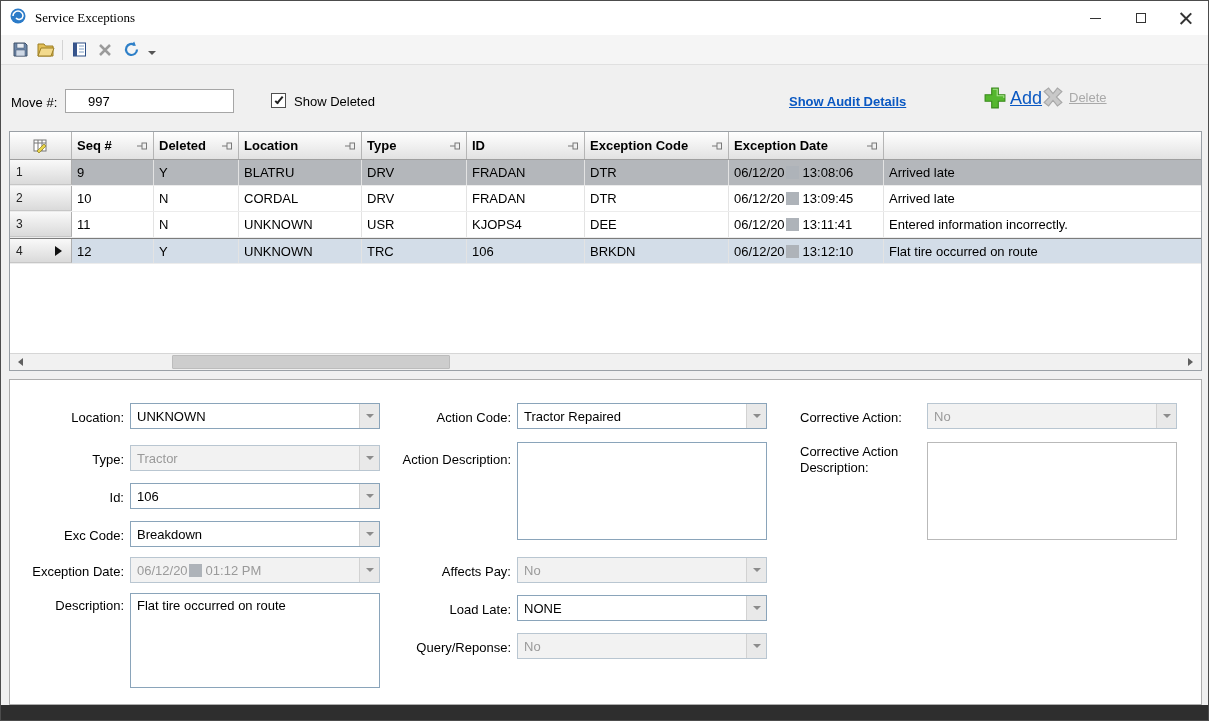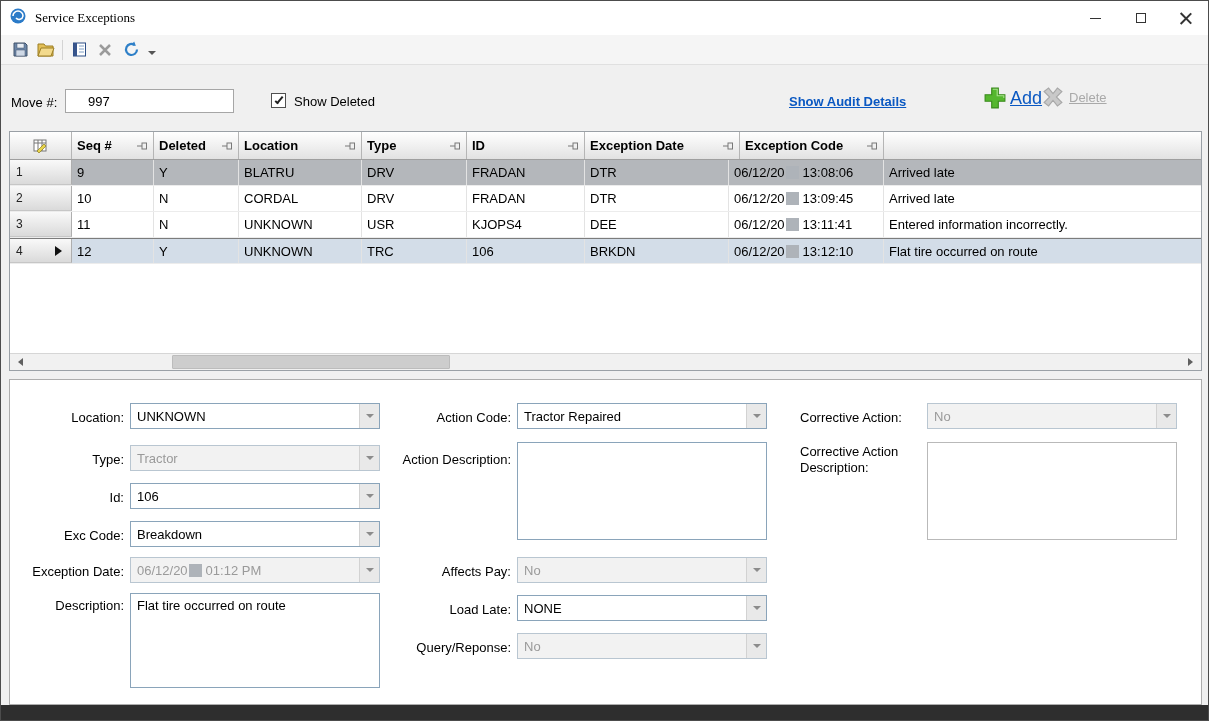--- a/index.html
+++ b/index.html
@@ -247,31 +247,31 @@
       </div>
       <div class="gh-cell w-id">
         <span>ID</span>
         <span class="pin">
             <svg width="11" height="10" viewBox="0 0 11 10">
               <rect x="5" y="2" width="4.5" height="6" fill="#f0f0f0" stroke="#787878"></rect>
               <line x1="0" y1="5" x2="5" y2="5" stroke="#787878"></line>
             </svg>
           </span>
       </div>
+      <div class="gh-cell w-code">
+        <span>Exception Code</span>
+        <span class="pin">
+            <svg width="11" height="10" viewBox="0 0 11 10">
+              <rect x="5" y="2" width="4.5" height="6" fill="#f0f0f0" stroke="#787878"></rect>
+              <line x1="0" y1="5" x2="5" y2="5" stroke="#787878"></line>
+            </svg>
+          </span>
+      </div>
       <div class="gh-cell w-date">
         <span>Exception Date</span>
-        <span class="pin">
-            <svg width="11" height="10" viewBox="0 0 11 10">
-              <rect x="5" y="2" width="4.5" height="6" fill="#f0f0f0" stroke="#787878"></rect>
-              <line x1="0" y1="5" x2="5" y2="5" stroke="#787878"></line>
-            </svg>
-          </span>
-      </div>
-      <div class="gh-cell w-code">
-        <span>Exception Code</span>
         <span class="pin">
             <svg width="11" height="10" viewBox="0 0 11 10">
               <rect x="5" y="2" width="4.5" height="6" fill="#f0f0f0" stroke="#787878"></rect>
               <line x1="0" y1="5" x2="5" y2="5" stroke="#787878"></line>
             </svg>
           </span>
       </div>
     </div>
 
     <div class="grow row-deleted">

